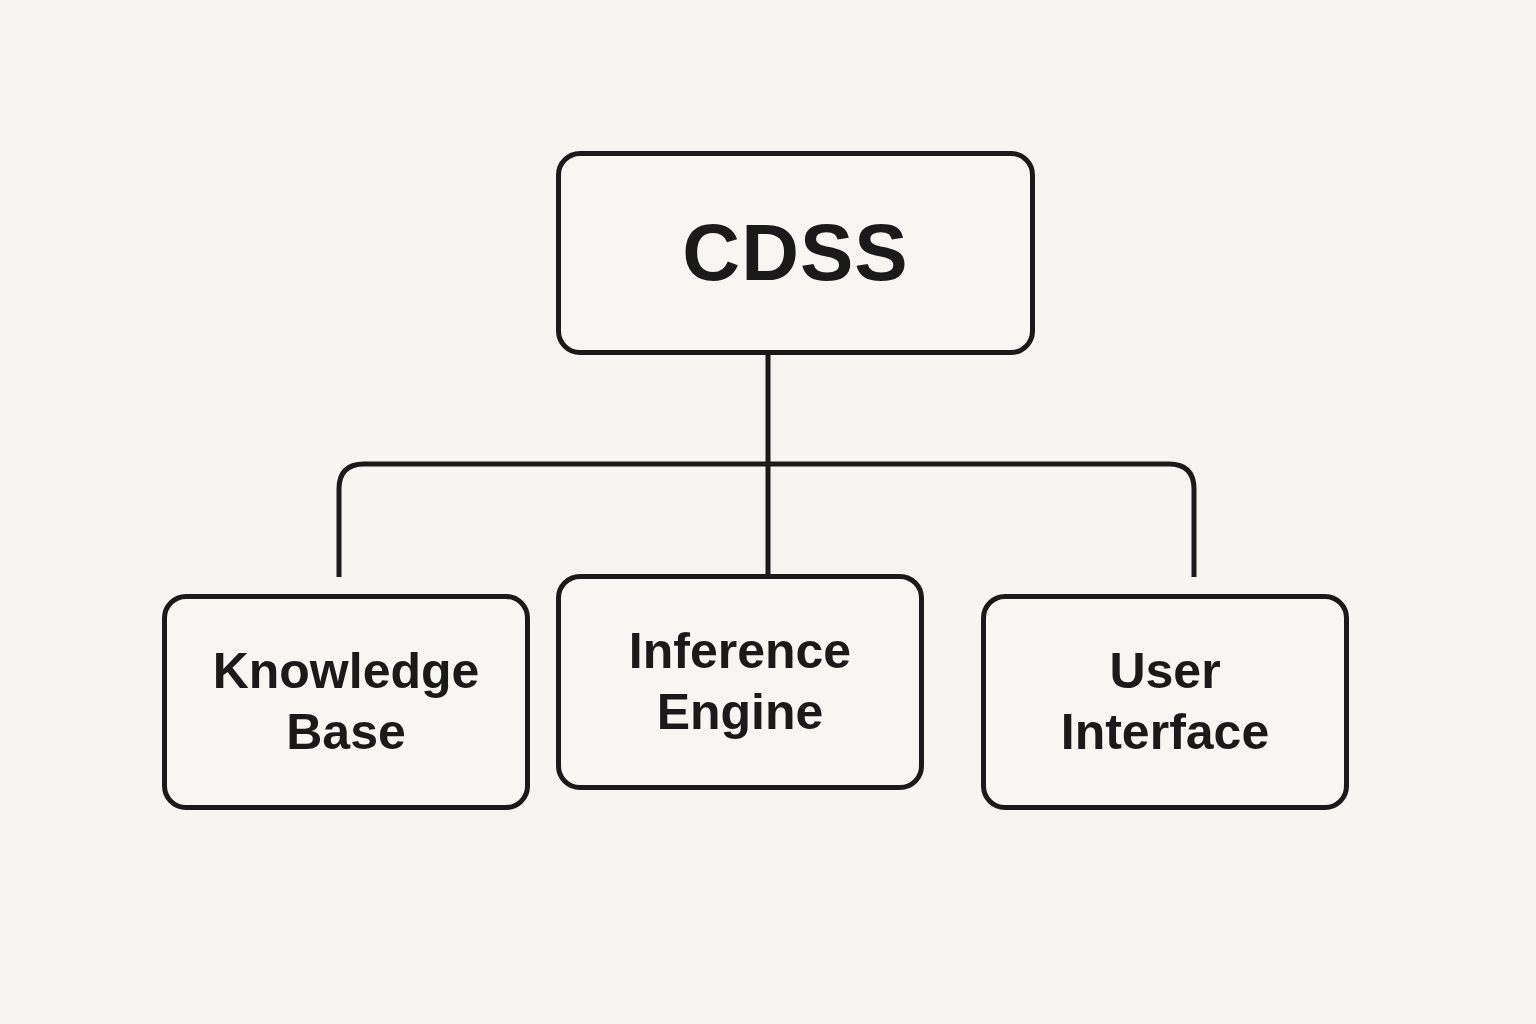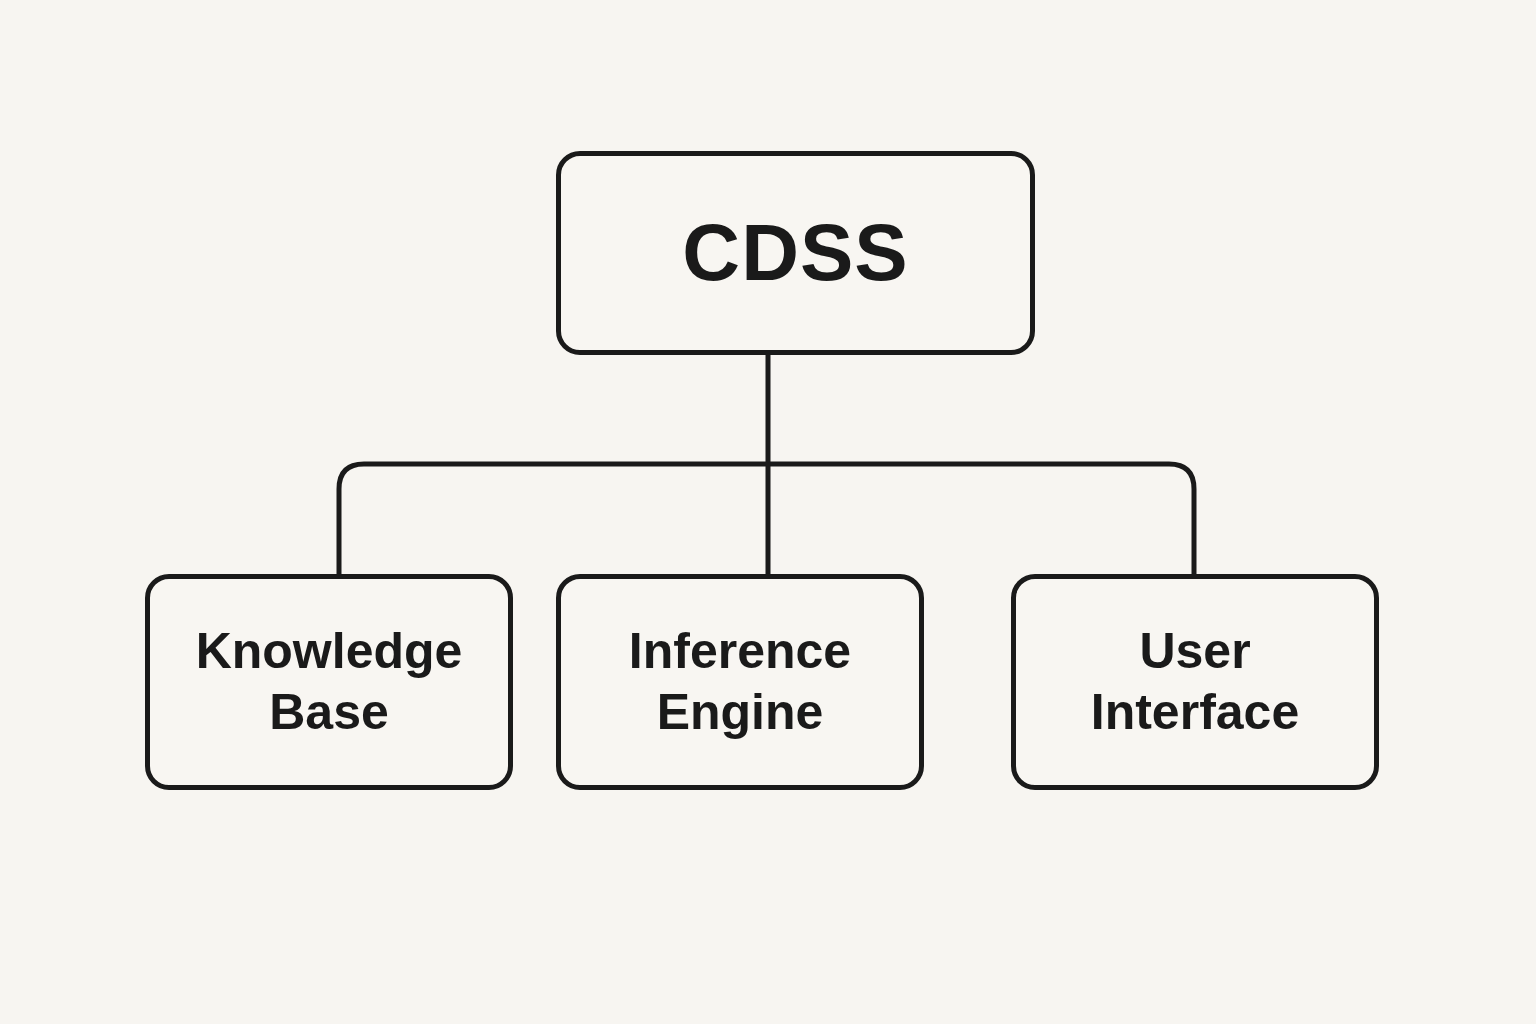--- a/index.html
+++ b/index.html
@@ -48,23 +48,23 @@
     font-size: 80px;
     letter-spacing: 1px;
   }
   .node-child {
     top: 574px;
     width: 368px; height: 216px;
     font-size: 50px;
     line-height: 1.22;
   }
   .node-child .node-label { max-width: 302px; }
-  .node-child-0 { left: 145px; }
+  .node-child-0 { left: 162px; margin-top: 20px; }
   .node-child-1 { left: 556px; }
-  .node-child-2 { left: 1011px; }
+  .node-child-2 { left: 981px; margin-top: 20px; }
 </style>
 </head>
 <body>
 
 <div class="canvas">
 
   <svg class="connectors" viewBox="0 0 1536 1024" xmlns="http://www.w3.org/2000/svg">
     <path d="M768 353 V575" stroke="#1a1a1a"></path>
     <path d="M339 577 V489 Q339 464 364 464 H1169 Q1194 464 1194 489 V577" stroke="#1a1a1a"></path>
   </svg>

